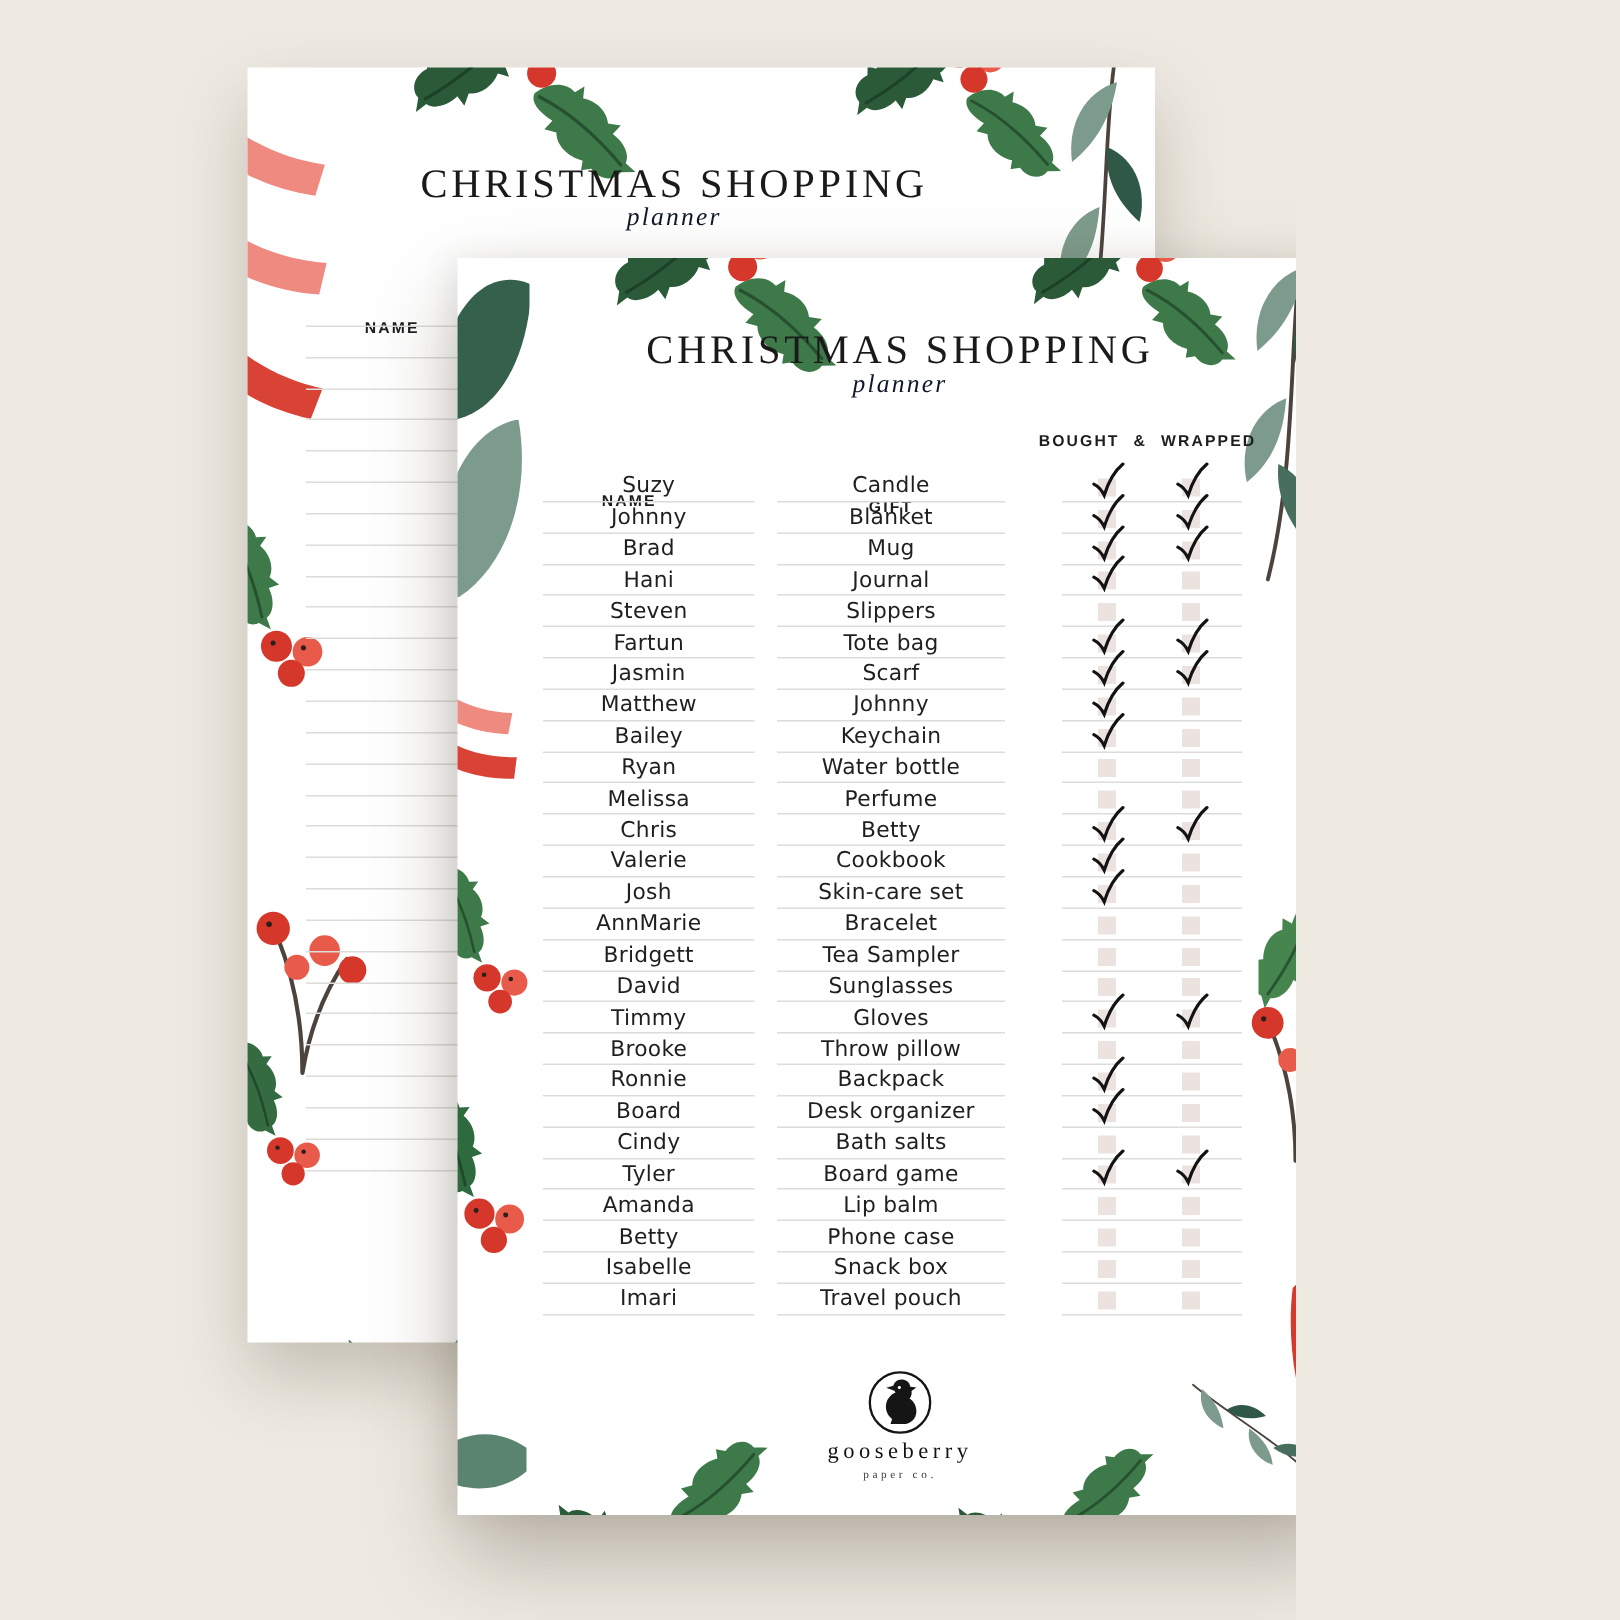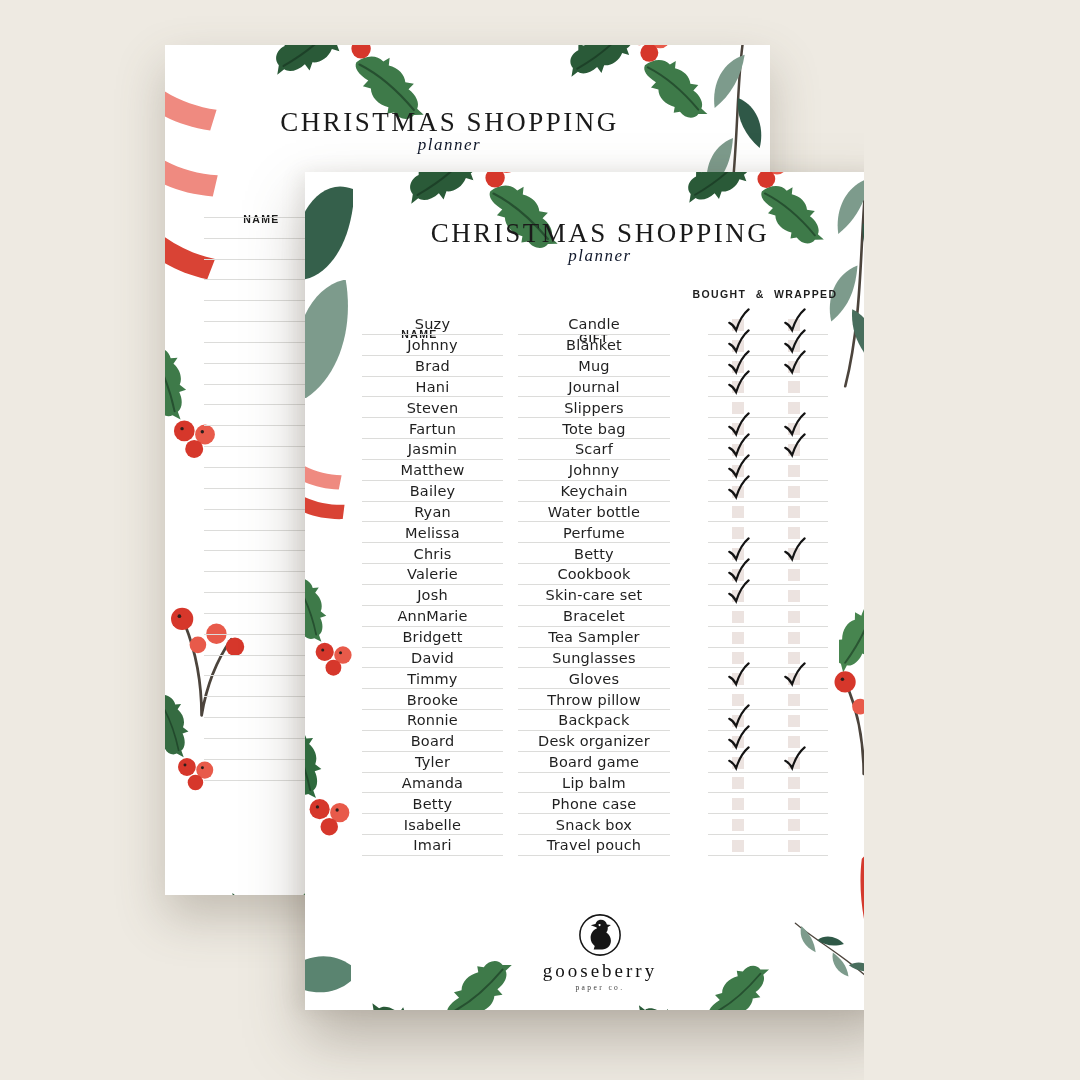--- a/index.html
+++ b/index.html
@@ -55,21 +55,21 @@
   .slot{position:absolute;bottom:0;width:26px;height:100%;}
   .slot.s1{left:17px;} .slot.s2{left:73px;}
   .sq{position:absolute;left:7px;bottom:3px;width:12px;height:12px;
       background:var(--checkbox,#ece3e0);}
   .checkmark{position:absolute;left:1px;bottom:1px;width:24px;height:26px;}
   .checkmark path{fill:none;stroke:var(--ink,#131313);stroke-width:2.3;stroke-linecap:round;}
 
   
   .logo{position:absolute;left:0;right:0;top:740px;text-align:center;}
   .logo-circle{width:46px;height:46px;margin:0 auto;display:block;}
-  .logo-brand{font-family:"Liberation Serif",serif;font-size:19px;letter-spacing:3px;
+  .logo-brand{font-family:"Liberation Serif",serif;font-size:15px;letter-spacing:3px;
               color:#121212;margin-top:2px;}
   .logo-sub{font-family:"Liberation Serif",serif;font-size:7.5px;letter-spacing:2.4px;
             color:#3c3c3c;margin-top:1px;}
 </style>
 </head>
 <body>
 
 <svg class="defs-svg" aria-hidden="true">
   <defs>
     <g id="holly-leaf">
@@ -611,20 +611,32 @@
               <svg class="checkmark" viewBox="0 0 26 28">
                 <path d="M3.5 17 C6.5 18.5 9.5 22 11 25 C13.5 17 18.5 7.5 24.5 2.5"></path>
               </svg>
             </span>
             <span class="slot s2">
               <span class="sq"></span>
             </span>
           </div>
         </div>
         <div class="row">
+          <div class="cell name-cell">Cindy</div>
+          <div class="cell gift-cell">Bath salts</div>
+          <div class="cell check-cell">
+            <span class="slot s1">
+              <span class="sq"></span>
+            </span>
+            <span class="slot s2">
+              <span class="sq"></span>
+            </span>
+          </div>
+        </div>
+        <div class="row">
           <div class="cell name-cell">Tyler</div>
           <div class="cell gift-cell">Board game</div>
           <div class="cell check-cell">
             <span class="slot s1">
               <span class="sq"></span>
               <svg class="checkmark" viewBox="0 0 26 28">
                 <path d="M3.5 17 C6.5 18.5 9.5 22 11 25 C13.5 17 18.5 7.5 24.5 2.5"></path>
               </svg>
             </span>
             <span class="slot s2">

